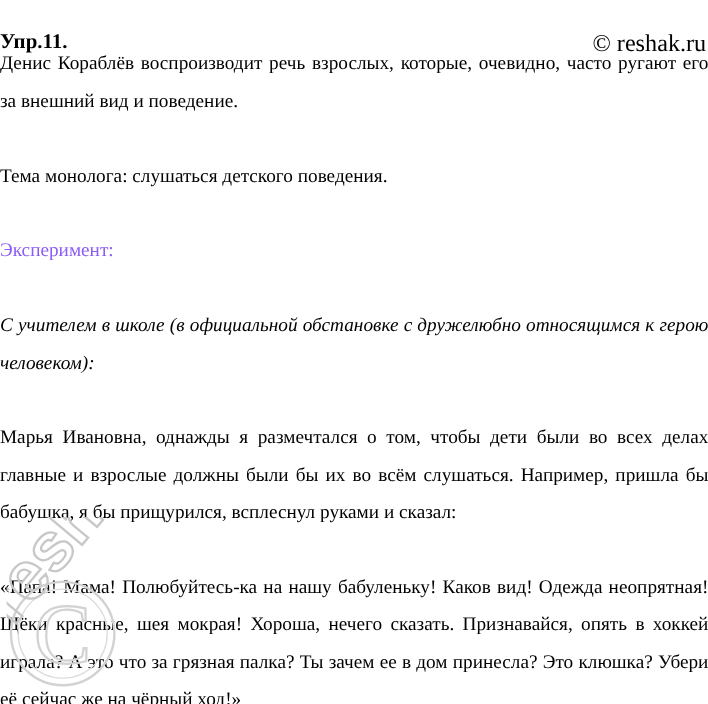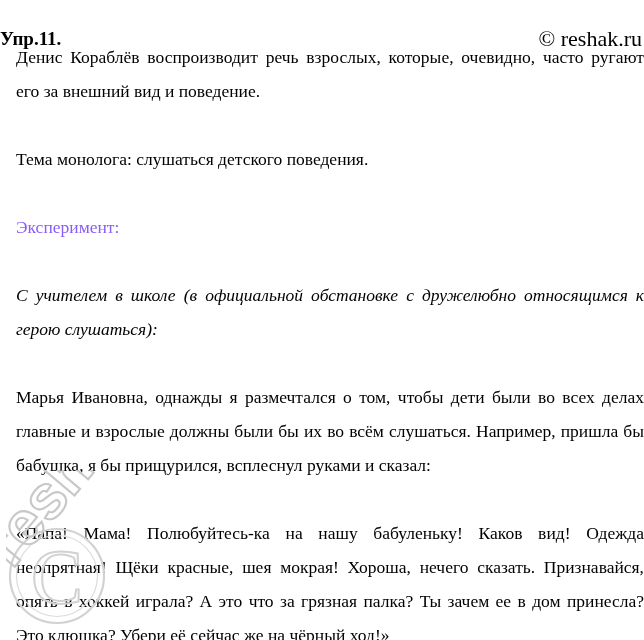--- a/index.html
+++ b/index.html
@@ -51,21 +51,21 @@
 
   
   .content {
     position: absolute;
     left: 0;
     top: 40px;
     width: 644px;
   }
 
   p.para {
-    margin: 0 0 0 16px;
+    margin: 0 0 0 0;
     padding: 0;
     font-size: 17.5px;
     line-height: 34px;
     text-align: justify;
     text-justify: inter-word;
     hyphens: none;
     word-spacing: 0px;
   }
   .justify-last-left {
     text-align-last: left;
@@ -125,21 +125,21 @@
     <span class="gap"></span>
 
     <p class="para justify-last-left">Тема монолога: слушаться детского поведения.</p>
 
     <span class="gap"></span>
 
     <p class="para justify-last-left faded-mid">Эксперимент:</p>
 
     <span class="gap"></span>
 
-    <p class="para italic justify-last-left">С учителем в школе (в официальной обстановке с дружелюбно относящимся к герою слушаться):</p>
+    <p class="para italic justify-last-left">С учителем в школе (в официальной обстановке с дружелюбно относящимся к герою человеком):</p>
 
     <span class="gap"></span>
 
     <p class="para justify-last-left">Марья Ивановна, однажды я размечтался о том, чтобы дети были во всех делах главные и взрослые должны были бы их во всём слушаться. Например, пришла бы бабушка, я бы прищурился, всплеснул руками и сказал:</p>
 
     <span class="gap"></span>
 
     <p class="para justify-last-left">«Папа! Мама! Полюбуйтесь-ка на нашу бабуленьку! Каков вид! Одежда неопрятная! Щёки красные, шея мокрая! Хороша, нечего сказать. Признавайся, опять в хоккей играла? А это что за грязная палка? Ты зачем ее в дом принесла?  Это клюшка? Убери её сейчас же на чёрный ход!»</p>
 
   </div>

